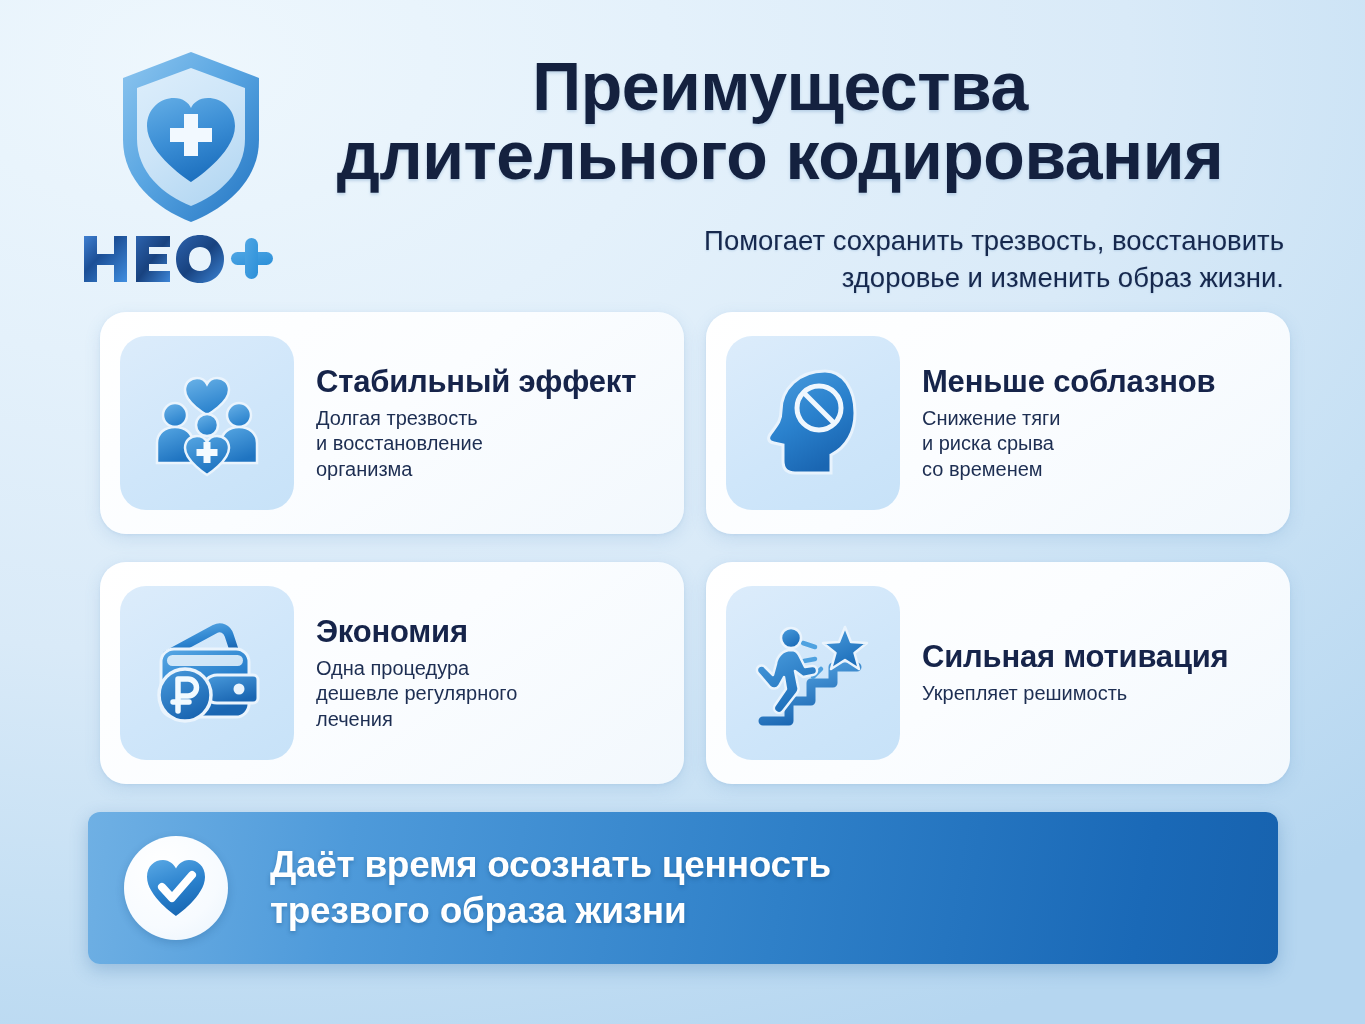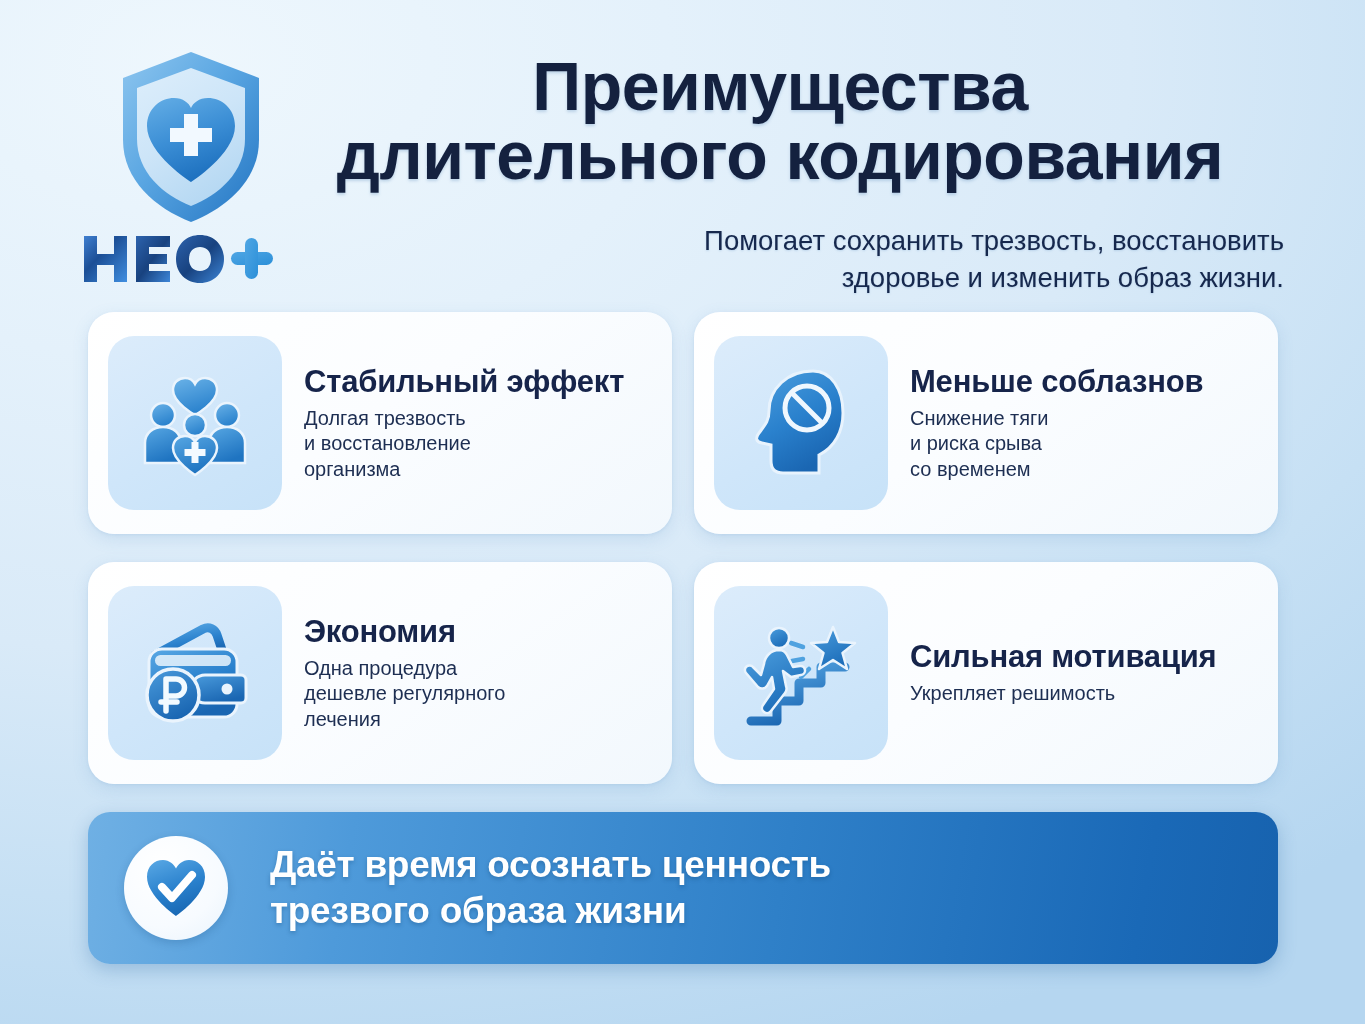--- a/index.html
+++ b/index.html
@@ -77,21 +77,21 @@
     color: #16284d;
     font-size: 27.5px;
     line-height: 1.36;
     text-shadow: 0 1px 2px rgba(130,170,210,0.35);
   }
   #subtitle span { display: block; }
 
   
   #cards {
     position: absolute;
-    left: 88px;
+    left: 100px;
     top: 312px;
     width: 1190px;
     display: grid;
     grid-template-columns: 584px 584px;
     grid-template-rows: 222px 222px;
     column-gap: 22px;
     row-gap: 28px;
   }
 
   .card {
@@ -135,21 +135,21 @@
     line-height: 1.26;
   }
 
   
   #banner {
     position: absolute;
     left: 88px;
     top: 812px;
     width: 1190px;
     height: 152px;
-    border-radius: 22px;
+    border-radius: 12px;
     background: linear-gradient(100deg, #6fb0e4 0%, #4e9ada 22%, #2f80c8 58%, #1a69b7 88%, #1762ae 100%);
     box-shadow: 0 6px 18px rgba(40,100,160,0.28);
     display: flex;
     align-items: center;
     padding-left: 36px;
     overflow: hidden;
   }
   #banner-badge {
     flex: 0 0 auto;
     width: 104px;

